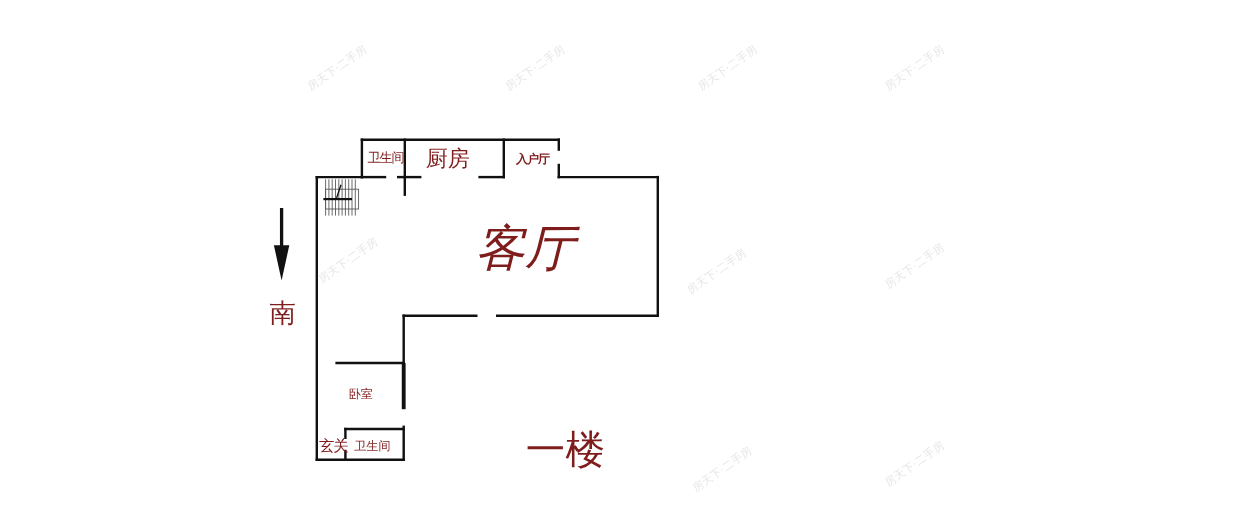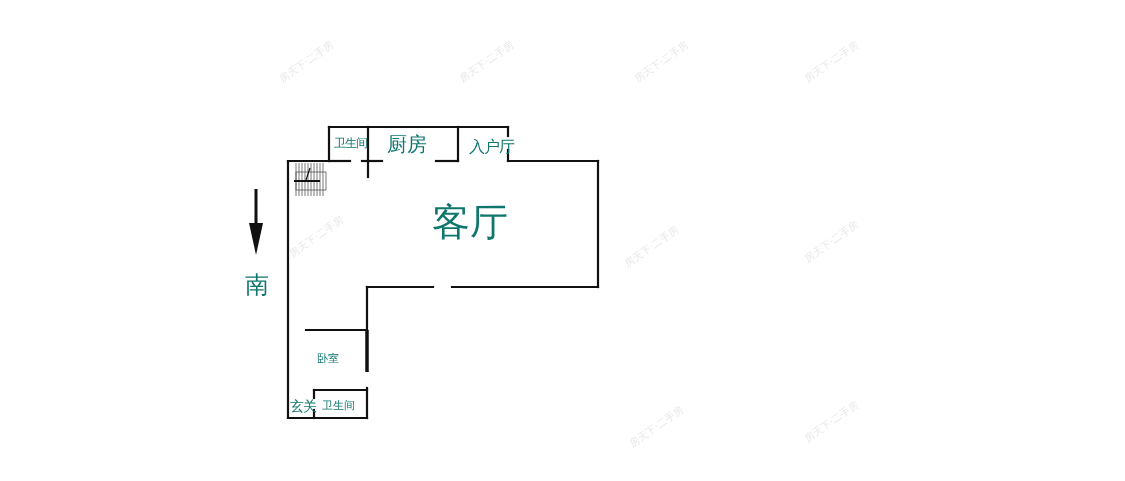--- a/index.html
+++ b/index.html
@@ -1,19 +1,19 @@
 <!DOCTYPE html>
 <html><head>
 <meta charset="utf-8">
 <style>
   html, body { margin:0; padding:0; background:#ffffff; }
   body { width:1125px; height:481px; position:relative; overflow:hidden;
          font-family: "DejaVu Sans", sans-serif; color:#111; }
   .canvas { position:absolute; left:0; top:0; width:1125px; height:481px; }
-  .lbl { position:absolute; white-space:nowrap; color:#0f766e; line-height:1;text-align:right; }
+  .lbl { position:absolute; white-space:nowrap; color:#7f1d1d; line-height:1;text-align:right; }
   .wm { position:absolute; color:#e6e6e6; font-size:10px; transform:rotate(-35deg); white-space:nowrap; }
 </style>
 </head>
 <body>
 
 <div class="canvas">
 
   <div class="wm" style="left:275px;top:55px;">房天下·二手房</div>
   <div class="wm" style="left:455px;top:55px;">房天下·二手房</div>
   <div class="wm" style="left:630px;top:55px;">房天下·二手房</div>
@@ -81,19 +81,20 @@
   </svg>
 
   <svg width="20" height="68" style="position:absolute;left:246px;top:189px;">
     <line x1="10" y1="0" x2="10" y2="42" stroke="#111" stroke-width="3"></line>
     <polygon points="3,34 17,34 10,66" fill="#111"></polygon>
   </svg>
   <div class="lbl" style="left:245px;top:273px;font-size:24px;">南</div>
 
   <div class="lbl" style="left:334px;top:137px;font-size:12px;letter-spacing:-1px;">卫生间</div>
   <div class="lbl" style="left:387px;top:134px;font-size:20px;">厨房</div>
-  <div class="lbl" style="left:469px;top:139px;font-size:16px;letter-spacing:-1px;">入户厅</div>
-  <div class="lbl" style="left:432px;top:203px;font-size:38px;">客厅</div>
+  <div class="lbl" style="left:469px;top:139px;font-size:11px;letter-spacing:-1px;font-weight:bold;">入户厅</div>
+  <div class="lbl" style="left:432px;top:203px;font-size:45px;font-style:italic;">客厅</div>
   <div class="lbl" style="left:317px;top:353px;font-size:11px;">卧室</div>
   <div class="lbl" style="left:290px;top:399px;font-size:14px;letter-spacing:-1px;">玄关</div>
   <div class="lbl" style="left:322px;top:400px;font-size:11px;">卫生间</div>
 
+  <div class="lbl" style="left:478px;top:392px;font-size:36px;">一楼</div>
 </div>
 
 </body></html>

